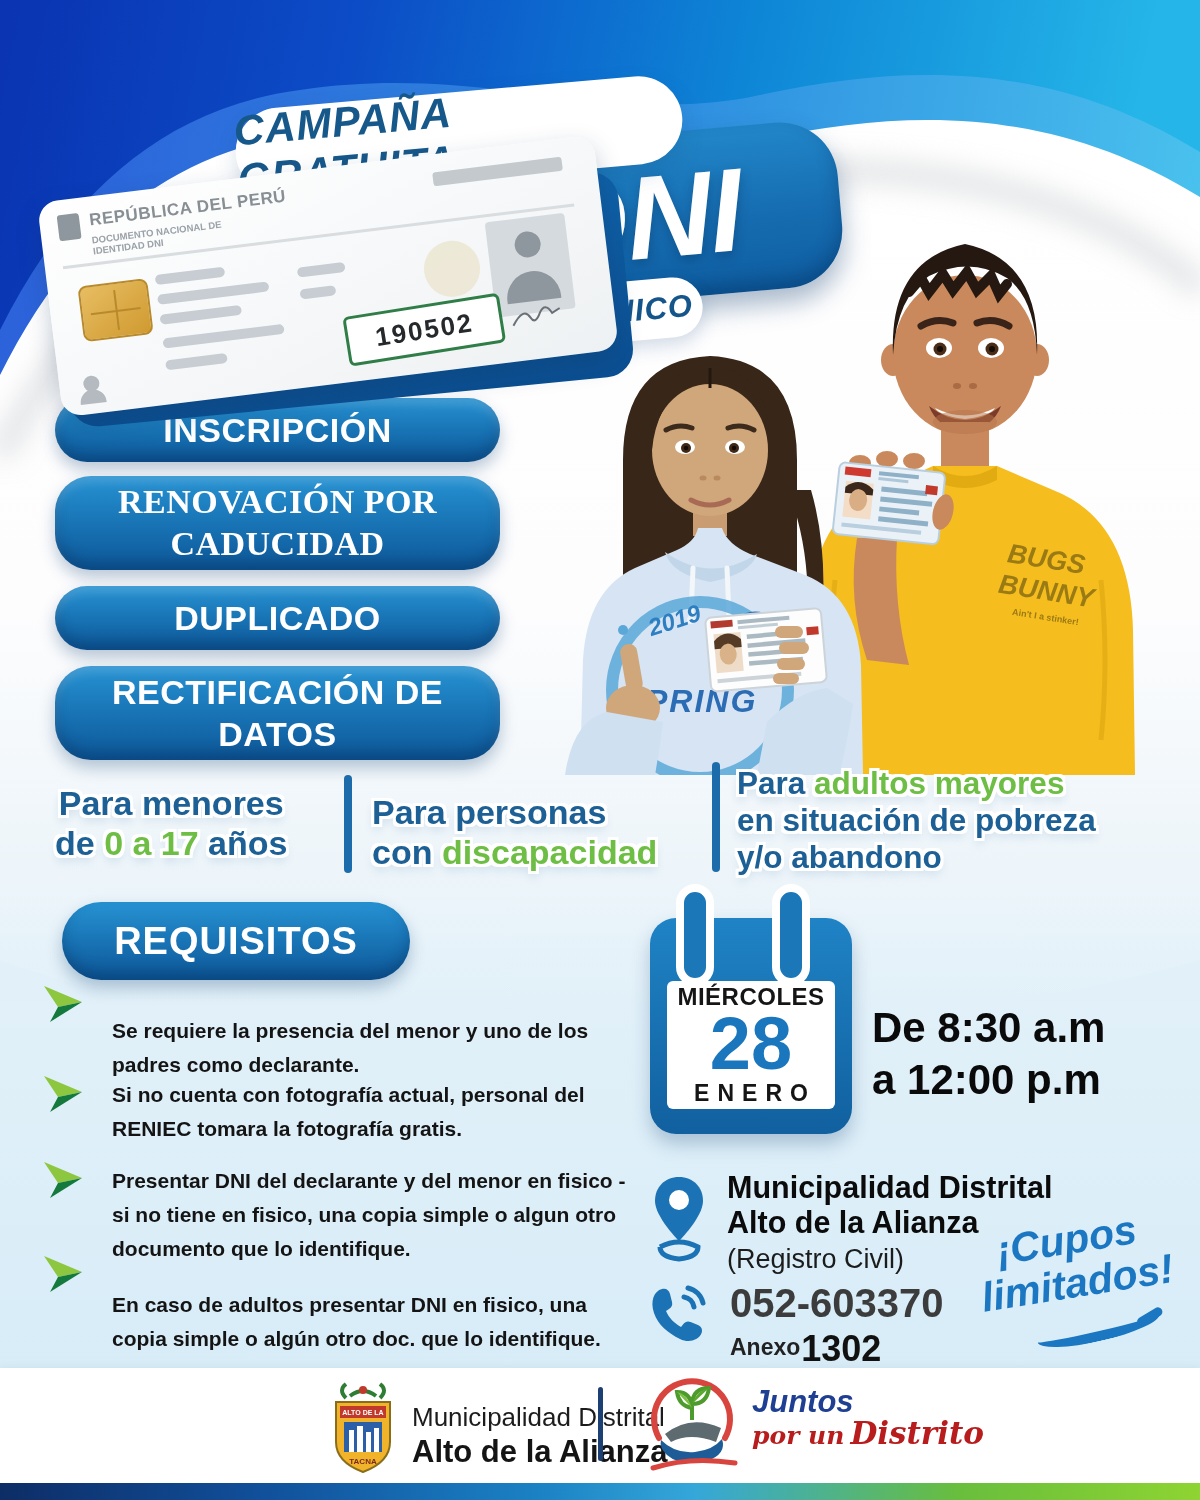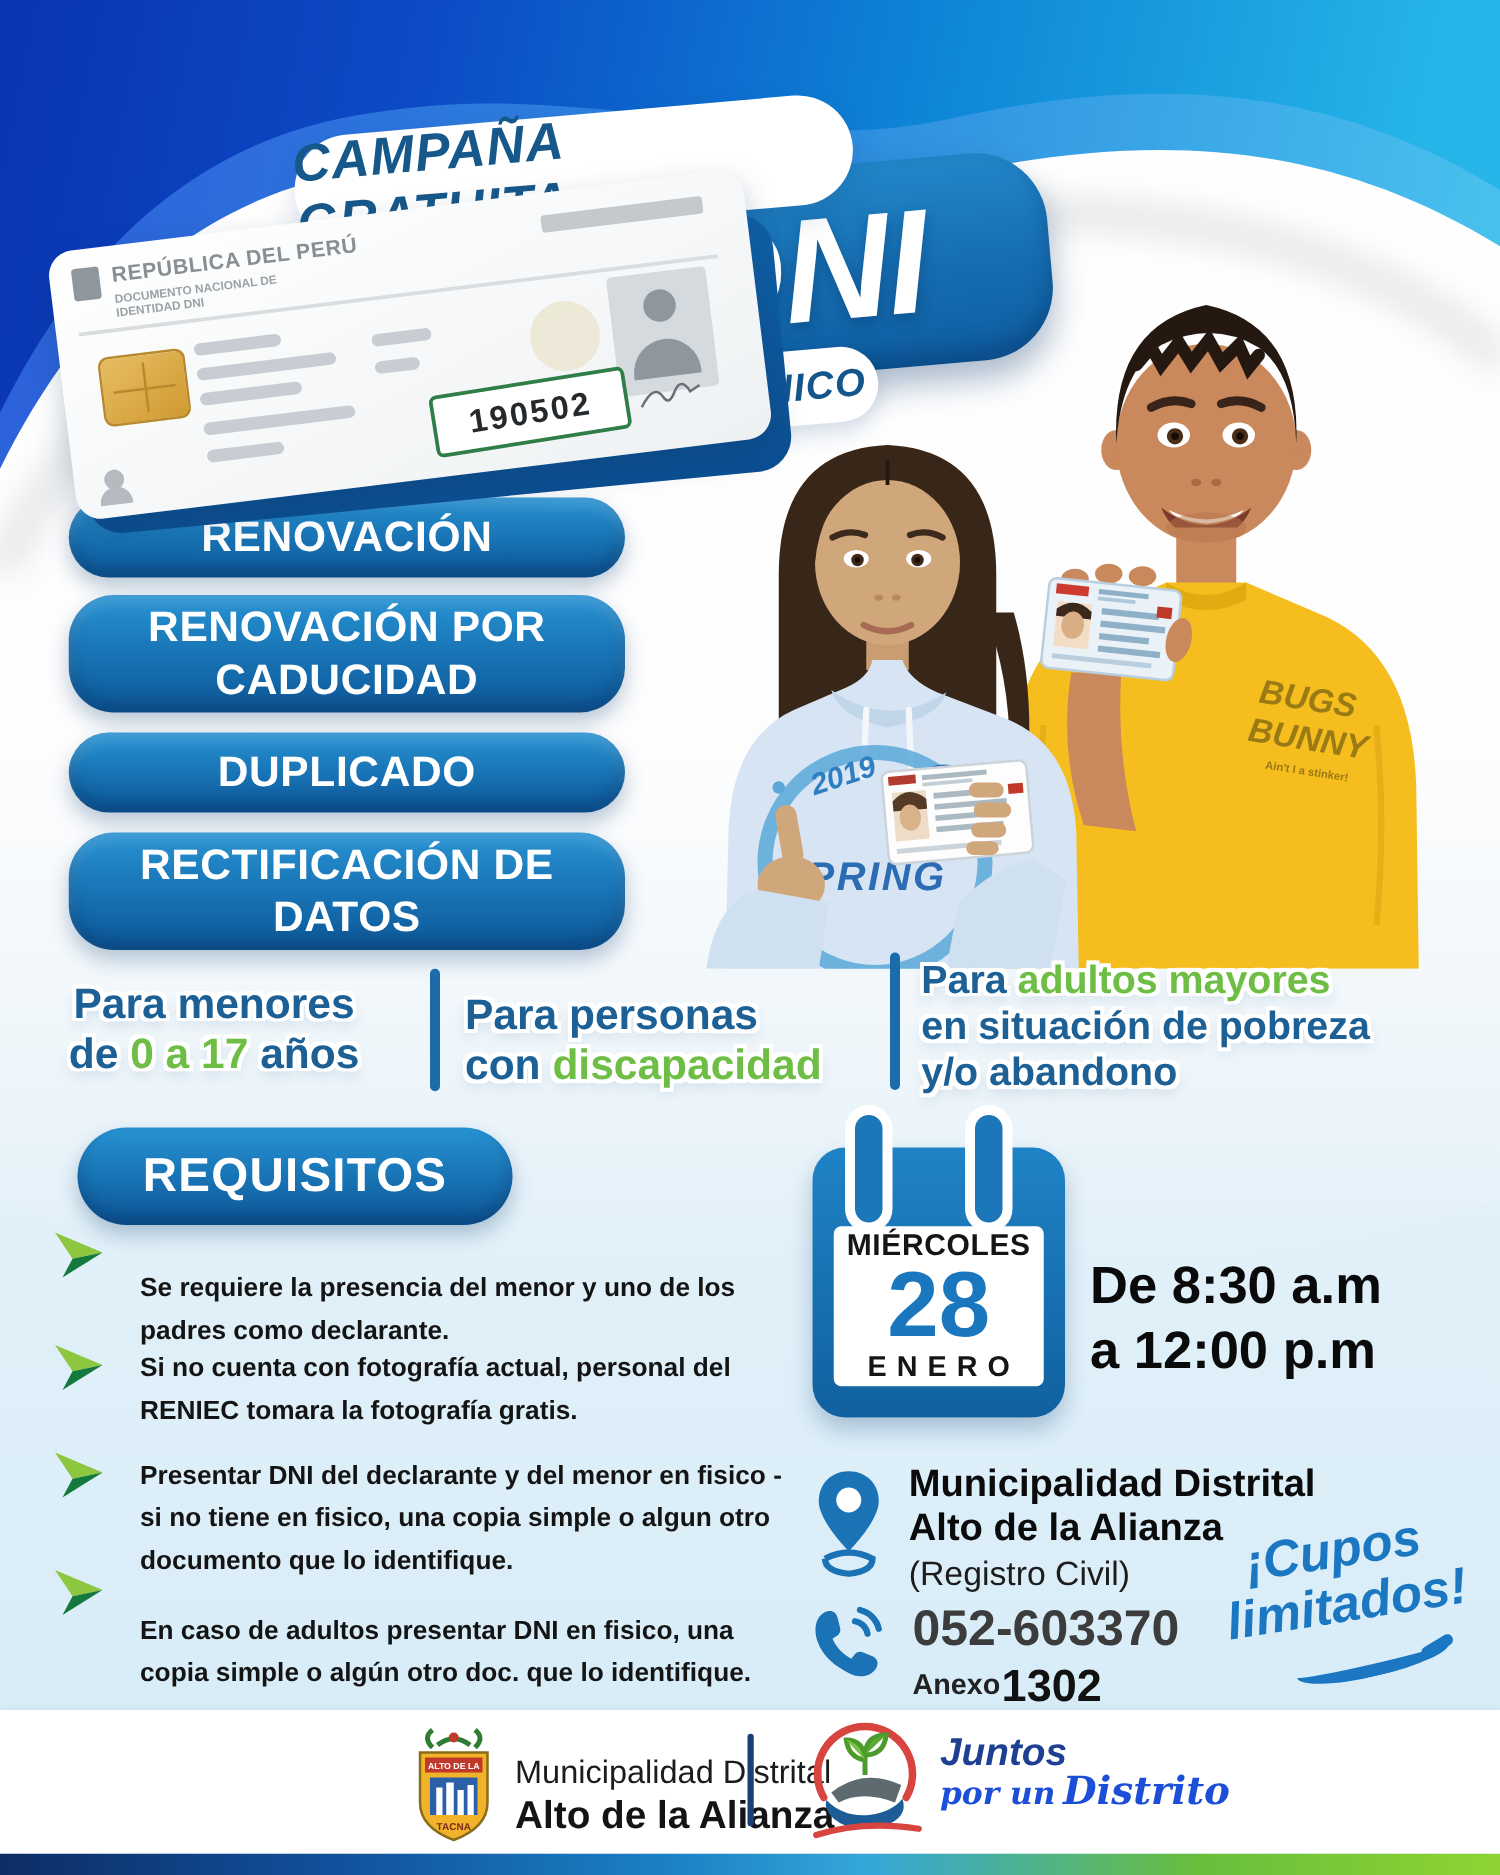--- a/index.html
+++ b/index.html
@@ -57,21 +57,21 @@
     display:flex;align-items:center;justify-content:center;
     box-shadow:0 8px 18px rgba(30,70,130,.18);}
   .badge-elec span{font-size:31px;font-weight:700;font-style:italic;color:#14568c;letter-spacing:1px;}
 
   
   .pill{position:absolute;left:55px;width:445px;border-radius:36px;z-index:3;
     background:linear-gradient(180deg,#2793d3 0%,#1975b6 48%,#0d5899 100%);
     color:#fff;font-weight:700;display:flex;align-items:center;justify-content:center;text-align:center;
     font-size:34px;letter-spacing:.5px;line-height:1.25;
     box-shadow:0 8px 16px rgba(10,60,110,.28), inset 0 -8px 14px rgba(0,30,70,.28), inset 0 6px 10px rgba(255,255,255,.16);}
-  .p1{top:398px;height:64px;} .p2{top:476px;height:94px;} .p3{top:586px;height:64px;} .p4{top:666px;height:94px;}
+  .p1{top:398px;height:64px;} .p2{top:476px;height:94px;font-family:Liberation Serif, serif;} .p3{top:586px;height:64px;} .p4{top:666px;height:94px;}
 
   
   .aud{position:absolute;z-index:7;font-weight:700;color:#1c6095;line-height:1.18;
     text-shadow:-3px -3px 0 #fff,3px -3px 0 #fff,-3px 3px 0 #fff,3px 3px 0 #fff,-3px 0 0 #fff,3px 0 0 #fff,0 -3px 0 #fff,0 3px 0 #fff,0 6px 10px rgba(30,90,150,.22);}
   .aud .gr{color:#6ebe45;}
   .aud1{left:55px;top:783px;font-size:34px;text-align:center;}
   .aud2{left:372px;top:792px;font-size:34px;}
   .aud3{left:737px;top:765px;font-size:31.5px;}
   .aud-div{position:absolute;width:8px;border-radius:4px;background:#1c6cab;z-index:7;}
   .d1{left:344px;top:775px;height:98px;} .d2{left:712px;top:762px;height:110px;}
@@ -125,21 +125,21 @@
   .footer{position:absolute;left:0;top:1368px;width:1200px;height:115px;background:#ffffff;z-index:8;
     box-shadow:0 -2px 8px rgba(0,0,0,.04);}
   .crest{position:absolute;left:332px;top:14px;}
   .org{position:absolute;left:412px;top:34px;line-height:1.2;}
   .org .o1{font-size:26px;color:#1c1c1c;}
   .org .o2{font-size:31px;font-weight:700;color:#141414;}
   .f-div{position:absolute;left:598px;top:19px;width:5px;height:74px;background:#1c3f74;border-radius:3px;}
   .jlogo{position:absolute;left:645px;top:8px;}
   .slogan{position:absolute;left:752px;top:18px;line-height:1.02;}
   .slogan .s1,.slogan .s3{font-size:31px;font-weight:700;font-style:italic;color:#1e3f92;}
-  .slogan .s2{color:#1d4ed8;font-style:italic;font-family:"DejaVu Serif", serif;}
+  .slogan .s2{color:#b91c1c;font-style:italic;font-family:"DejaVu Serif", serif;}
   .slogan .s2 .small{font-size:25px;font-weight:700;}
   .slogan .s2 .big{font-size:31px;font-weight:700;margin-left:6px;}
   .bottom-bar{position:absolute;left:0;top:1483px;width:1200px;height:17px;z-index:9;
     background:linear-gradient(90deg,#0d2d66 0%,#11509b 22%,#1b82c4 45%,#35a7d9 58%,#69be3c 80%,#8ed432 100%);}
 </style>
 </head>
 <body>
 
 <div class="poster">
 
@@ -318,21 +318,21 @@
   <div class="badge-campaign">
     <span>CAMPAÑA GRATUITA</span>
   </div>
   <div class="banner-dni">
     <span>DE DNI</span>
   </div>
   <div class="badge-elec">
     <span>ELECTRÓNICO</span>
   </div>
 
-  <div class="pill p1">RENOVACIÓN</div>
+  <div class="pill p1">INSCRIPCIÓN</div>
   <div class="pill p2">RENOVACIÓN POR CADUCIDAD</div>
   <div class="pill p3">DUPLICADO</div>
   <div class="pill p4">RECTIFICACIÓN DE DATOS</div>
 
   <div class="aud aud1">
     <div>Para menores</div>
     <div><span>de </span><span class="gr">0 a 17</span><span> años</span></div>
   </div>
   <div class="aud-div d1"></div>
   <div class="aud aud2">

